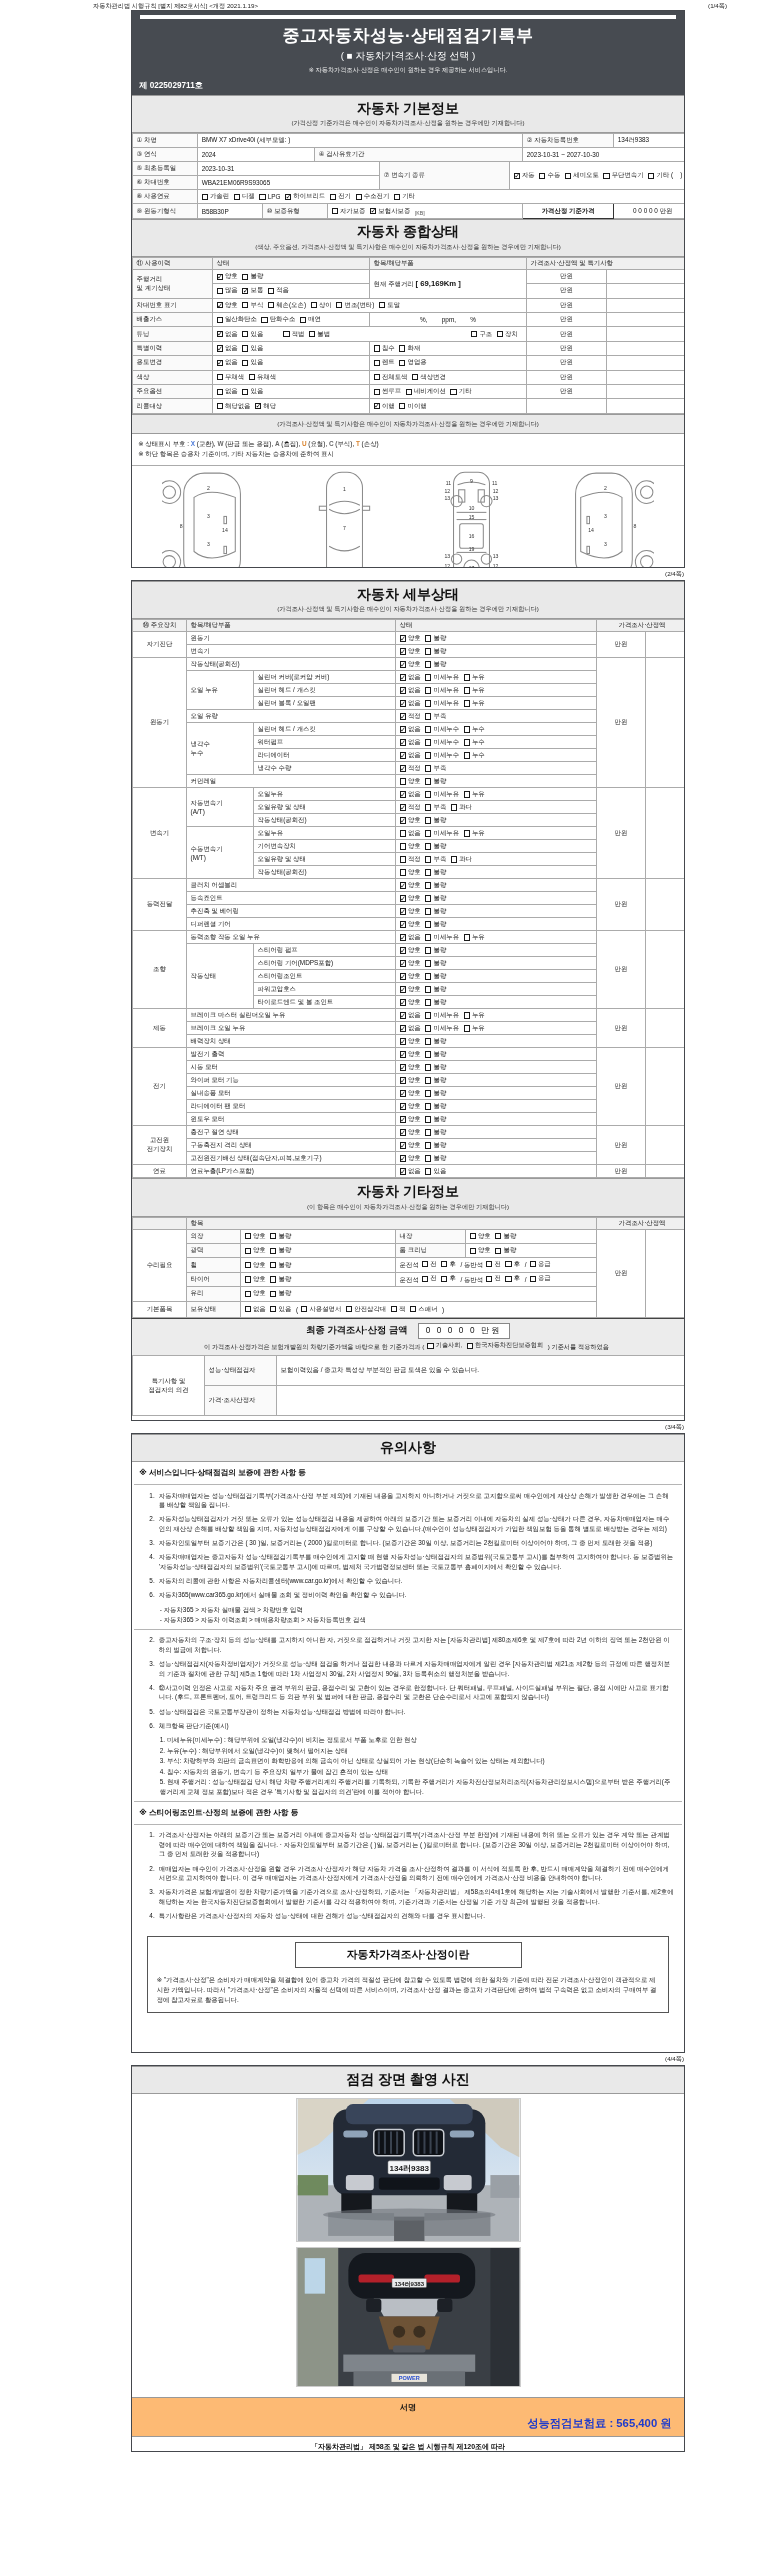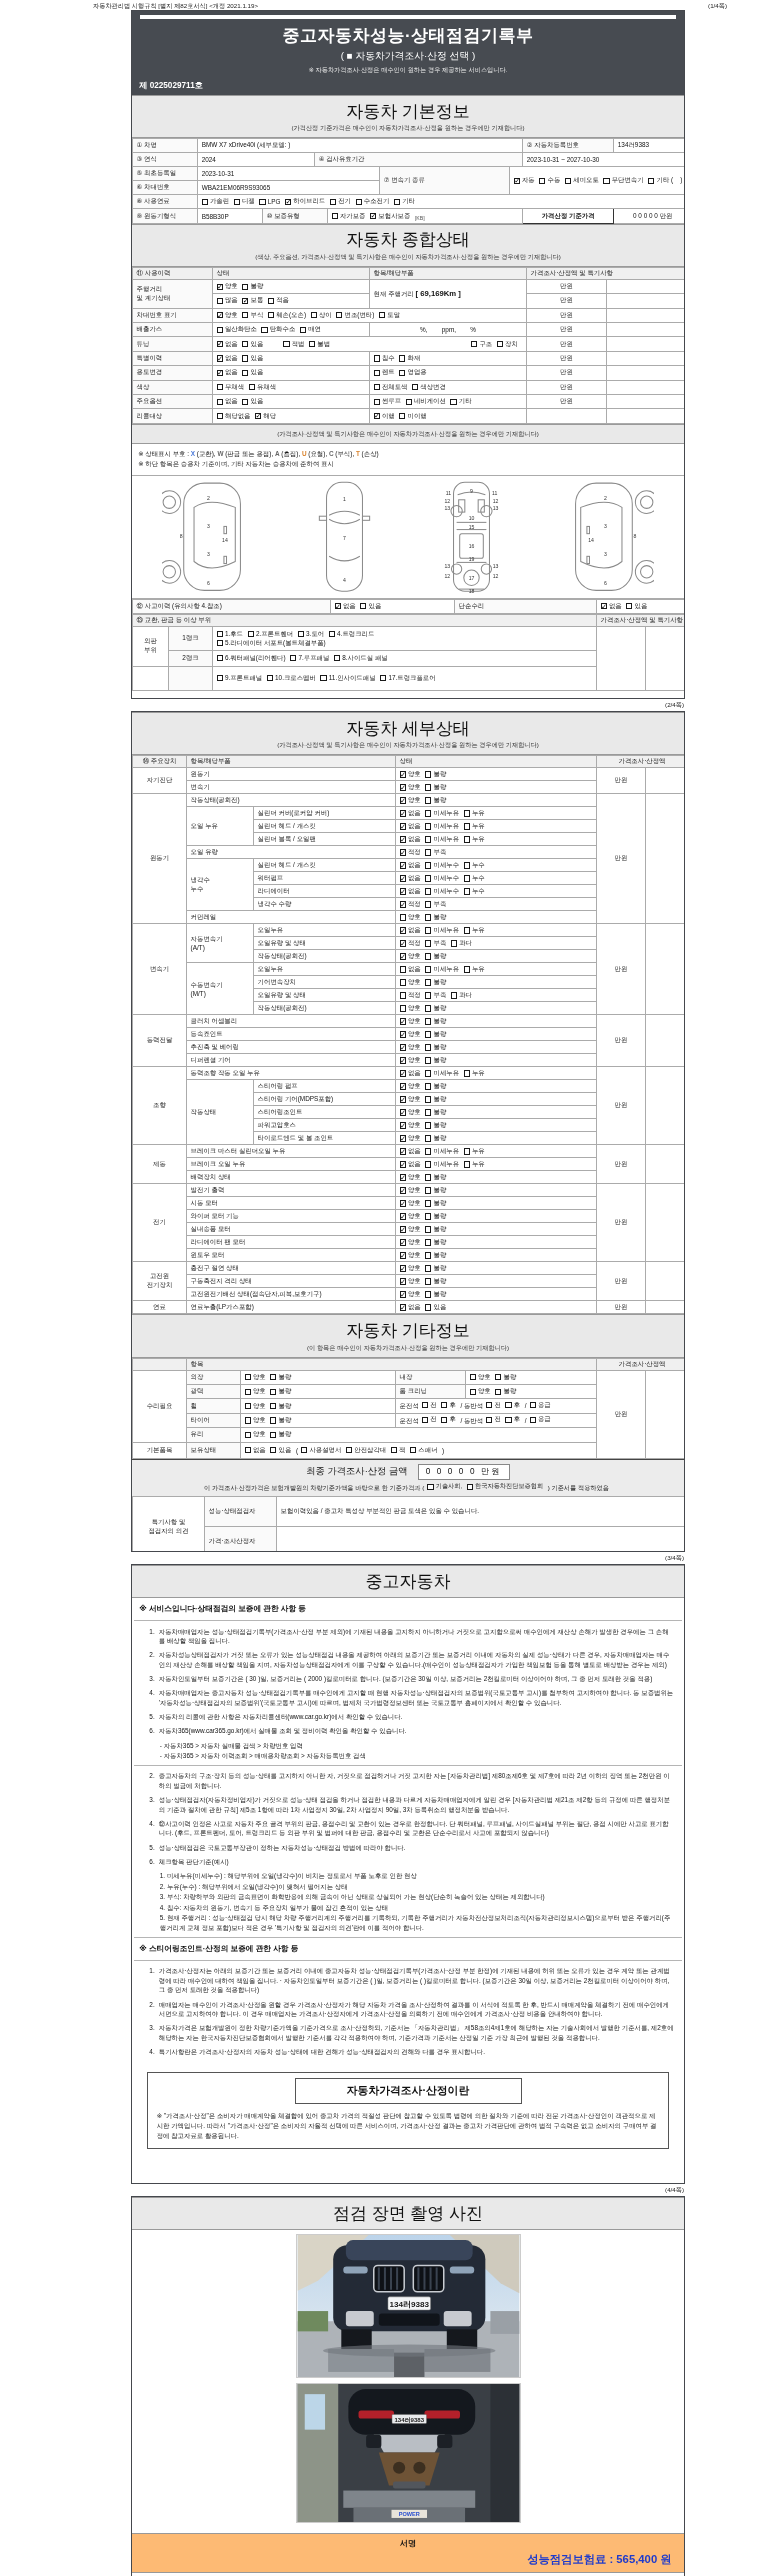--- a/index.html
+++ b/index.html
@@ -9,21 +9,21 @@
 .topbar{position:absolute;top:2.1px;left:93px;width:634px;display:flex;justify-content:space-between;font-size:6.2px;color:#222}
 .pgmark{text-align:right;font-size:6.2px;color:#222;margin:1.5px 1px 1.5px 0}
 .pbox{border:1.5px solid #45484d;background:#fff;overflow:hidden}
 .dark{background:#474b51;color:#fff;padding:3.1px 7.2px 4.1px;position:relative}
 .dark .wbar{height:3.6px;background:#fff;margin:1px 1px 5.2px}
 .dark .t1{text-align:center;font-size:17px;font-weight:bold;letter-spacing:0.5px}
 .dark .t2{text-align:center;font-size:9.8px;margin-top:3.1px}
 .dark .t3{text-align:center;font-size:6.2px;margin-top:2.6px;color:#eee}
 .dark .docno{font-size:8.2px;font-weight:bold;margin-top:5.2px}
 .band{background:#e9e9e9;border-top:0.5px solid #9a9a9a;border-bottom:0.5px solid #9a9a9a;padding:3.6px 0 4.1px;text-align:center}
-.band .bt{font-size:17px;font-weight:normal}
+.band .bt{font-size:14px;font-weight:bold}
 .band .bs{font-size:6.2px;color:#333;margin-top:1.5px}
 table{border-collapse:collapse;width:100%;table-layout:fixed}
 td,th{border:0.5px solid #ababab;font-size:6.4px;padding:1px 3.6px;vertical-align:middle;overflow:hidden}
 th{background:#f0f0f0;font-weight:normal;text-align:left}
 .lab{background:#fafafa}
 .ctr{text-align:center}
 .pre{white-space:pre}
 .prl{white-space:pre-line}
 .cb{display:inline-flex;align-items:center;margin-right:4.6px;white-space:nowrap}
 .bx{display:inline-block;width:6.2px;height:6.2px;border:1px solid #1a1a1a;margin-right:2.1px;position:relative;background:#fff;flex:none}
@@ -32,21 +32,21 @@
 .mx{margin-right:3.1px}
 .manwon{text-align:center;color:#222}
 .hr28 td{height:14.4px}.hr27 td{height:14px}.hr25 td{height:13px}
 .big-km{font-weight:bold;font-size:7.7px}
 .thickc{border:1px solid #333;font-weight:bold}
 .legend{padding:4.1px 6.2px;font-size:6.4px;border-bottom:0.5px solid #ababab}
 .legend div{margin:1.5px 0}
 .diagwrap{display:flex;justify-content:space-around;align-items:center;padding:3.1px 5.2px;border-bottom:0.5px solid #ababab;height:123px}
 svg text{font-family:"Liberation Sans","DejaVu Sans",sans-serif}
 .finalband{background:#ececec;border-top:1px solid #444;padding:3.6px 0 3.1px;text-align:center}
-.finalband .fl{font-size:9.3px;font-weight:normal;margin-right:8.2px}
+.finalband .fl{font-size:9.3px;font-weight:bold;margin-right:8.2px}
 .finalband .fv{display:inline-block;border:0.5px solid #888;background:#fff;padding:1.5px 7.2px;font-size:8.2px;letter-spacing:2.1px}
 .finalband .fn{font-size:6.2px;margin-top:2.6px;color:#222}
 .notes{padding:0 2.1px}
 .notes .sect{font-size:7.7px;font-weight:bold;padding:6.2px 5.2px;border-bottom:0.5px solid #b5b5b5}
 .notes .itms{padding:5.2px 7.2px 3.1px;border-bottom:0.5px solid #b5b5b5}
 .ni{display:flex;margin:0 0 4.6px;font-size:6.4px;line-height:1.5}
 .ni .nn{flex:none;width:13.4px;text-align:right;margin-right:4.1px}
 .ni .nx{flex:1}
 .nsub{margin:1px 0 1px 18.5px;font-size:6.4px;line-height:1.5}
 .defbox{border:0.5px solid #555;margin:7.2px 13.4px 8.2px;padding:6.2px 8.2px 7.2px}
@@ -66,21 +66,21 @@
 </head>
 <body>
 
 <div class="topbar">
   <span>자동차관리법 시행규칙 [별지 제82호서식] &lt;개정 2021.1.19&gt;</span>
   <span>(1/4쪽)</span>
 </div>
 
 <div class="sheet" style="padding-top:10.3px">
 
-  <div class="pbox" style="height:689px">
+  <div class="pbox" style="height:558px">
     <div class="dark">
       <div class="wbar"></div>
       <div class="t1">중고자동차성능·상태점검기록부</div>
       <div class="t2">( ■ 자동차가격조사·산정 선택 )</div>
       <div class="t3">※ 자동차가격조사·산정은 매수인이 원하는 경우 제공하는 서비스입니다.</div>
       <div class="docno">제 0225029711호</div>
     </div>
     <div class="band">
       <div class="bt">자동차 기본정보</div>
       <div class="bs">(가격산정 기준가격은 매수인이 자동차가격조사·산정을 원하는 경우에만 기재합니다)</div>
@@ -1317,21 +1317,21 @@
               <td><span class=""></span></td>
             </tr>
 </tbody>
         </table>
       </div>
   </div>
   <div class="pgmark">(3/4쪽)</div>
 
   <div class="pbox notes" style="height:620px">
     <div class="band" style="margin:0 -2.1px">
-      <div class="bt">중고자동차</div>
+      <div class="bt">유의사항</div>
     </div>
     <div class="sect">※ 서비스입니다·상태점검의 보증에 관한 사항 등</div>
     <div class="itms" id="notes-s1">
         <div class="ni">
           <span class="nn">1.</span>
           <span class="nx">자동차매매업자는 성능·상태점검기록부(가격조사·산정 부분 제외)에 기재된 내용을 고지하지 아니하거나 거짓으로 고지함으로써 매수인에게 재산상 손해가 발생한 경우에는 그 손해를 배상할 책임을 집니다.</span>
         </div>
         <div class="ni">
           <span class="nn">2.</span>
           <span class="nx">자동차성능상태점검자가 거짓 또는 오류가 있는 성능상태점검 내용을 제공하여 아래의 보증기간 또는 보증거리 이내에 자동차의 실제 성능·상태가 다른 경우, 자동차매매업자는 매수인의 재산상 손해를 배상할 책임을 지며, 자동차성능상태점검자에게 이를 구상할 수 있습니다.(매수인이 성능상태점검자가 가입한 책임보험 등을 통해 별도로 배상받는 경우는 제외)</span>

